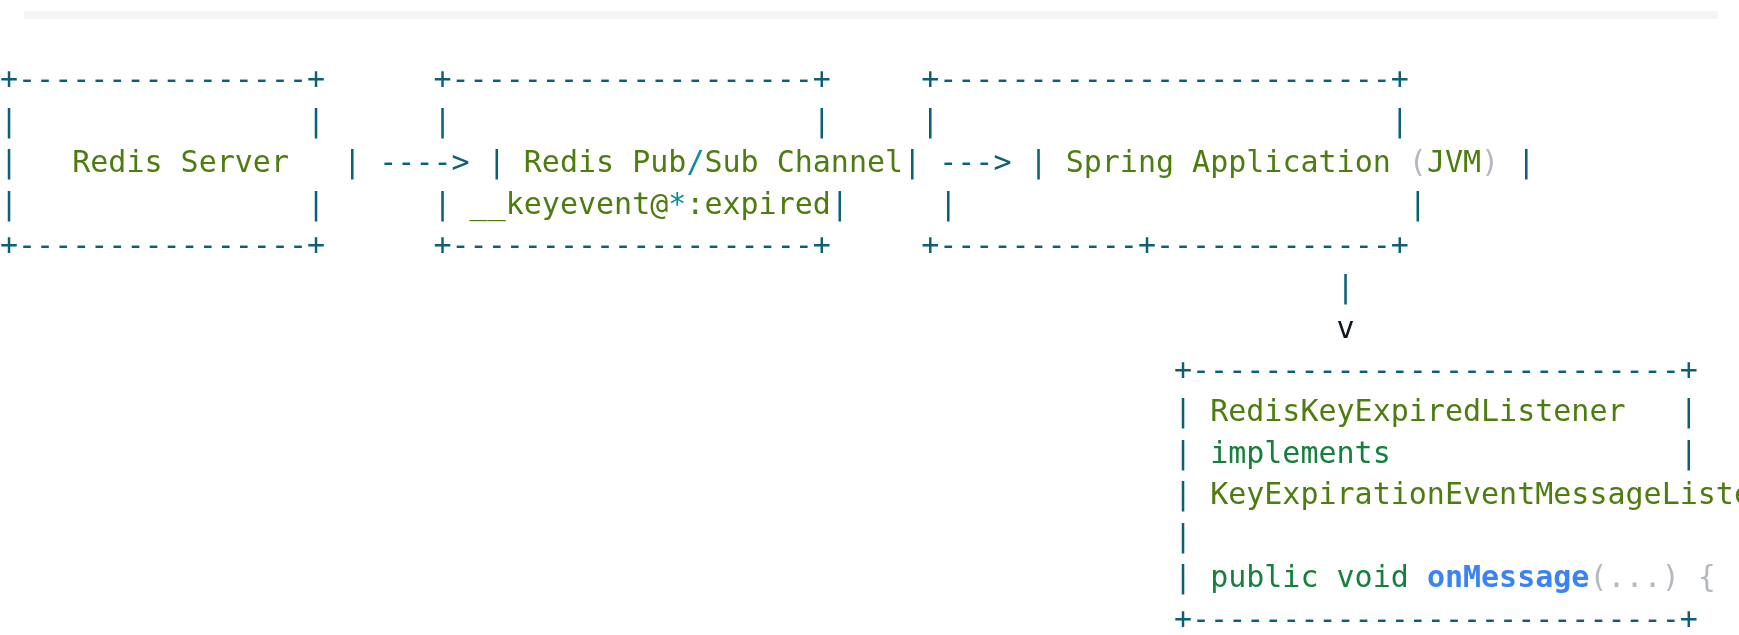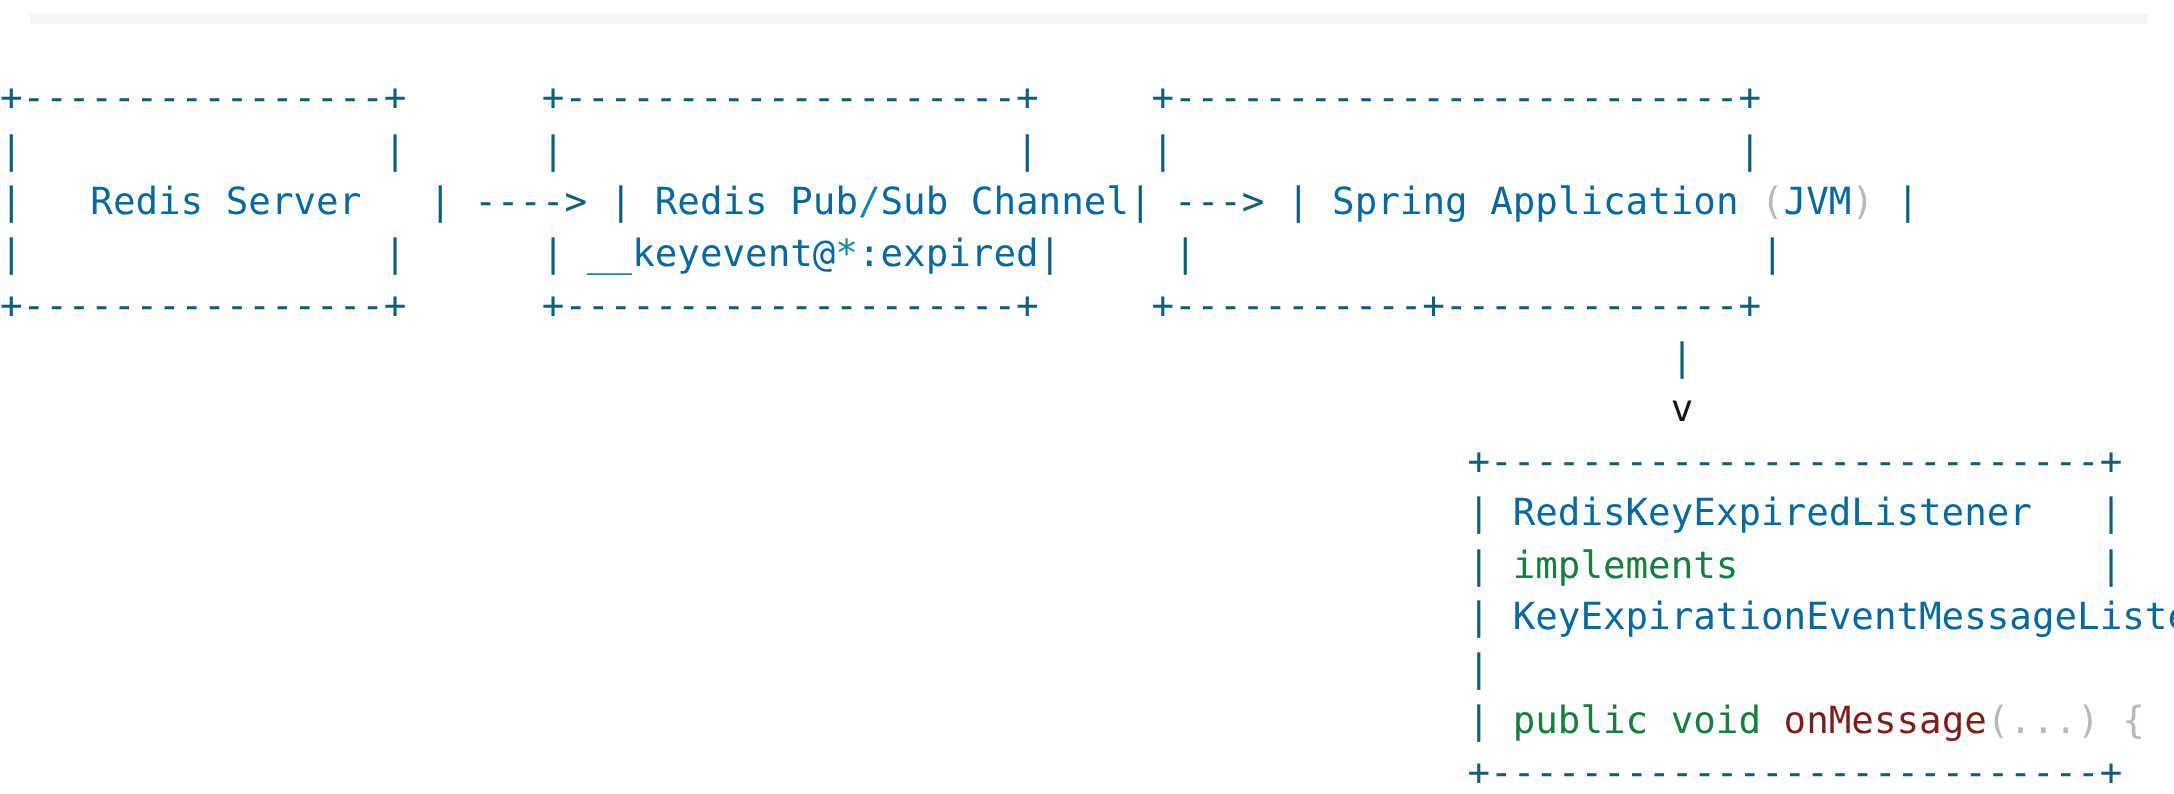--- a/index.html
+++ b/index.html
@@ -36,24 +36,24 @@
     white-space: pre;
     color: #10171d;
     -webkit-font-smoothing: antialiased;
   }
 
   .ln { display: block; height: 41.5px; }
 
   
   .box   { color: #0b6078; }   
   .arrowline { color: #0b6078; }
-  .txt   { color: #0369a1; }   
+  .txt   { color: #4d7c0f; }   
   .op    { color: #0b8ba5; }   
   .kw    { color: #15803d; }   
-  .fn    { color: #7f1d1d; }   
+  .fn    { color: #3b82f6; font-weight: bold; }   
   .punc  { color: #b3b9bf; }   
   .dark  { color: #10171d; }
 </style>
 </head>
 <body>
 
 <div id="top-rule"></div>
 
 <pre id="ascii-diagram"><span class="ln"><span class="box">+----------------+</span>      <span class="box">+--------------------+</span>     <span class="box">+-------------------------+</span></span><span class="ln"><span class="box">|</span>                <span class="box">|</span>      <span class="box">|</span>                    <span class="box">|</span>     <span class="box">|</span>                         <span class="box">|</span></span><span class="ln"><span class="box">|</span>   <span class="txt">Redis Server</span>   <span class="box">|</span> <span class="arrowline">----&gt;</span> <span class="box">|</span> <span class="txt">Redis</span> <span class="txt">Pub</span><span class="op">/</span><span class="txt">Sub Channel</span><span class="box">|</span> <span class="arrowline">---&gt;</span> <span class="box">|</span> <span class="txt">Spring Application</span> <span class="punc">(</span><span class="txt">JVM</span><span class="punc">)</span> <span class="box">|</span></span><span class="ln"><span class="box">|</span>                <span class="box">|</span>      <span class="box">|</span> <span class="txt">__keyevent@</span><span class="op">*</span><span class="txt">:expired</span><span class="box">|</span>     <span class="box">|</span>                         <span class="box">|</span></span><span class="ln"><span class="box">+----------------+</span>      <span class="box">+--------------------+</span>     <span class="box">+-----------+-------------+</span></span><span class="ln">                                                                          <span class="box">|</span></span><span class="ln">                                                                          <span class="dark">v</span></span><span class="ln">                                                                 <span class="box">+---------------------------+</span></span><span class="ln">                                                                 <span class="box">|</span> <span class="txt">RedisKeyExpiredListener</span>   <span class="box">|</span></span><span class="ln">                                                                 <span class="box">|</span> <span class="kw">implements</span>                <span class="box">|</span></span><span class="ln">                                                                 <span class="box">|</span> <span class="txt">KeyExpirationEventMessageListener</span> </span><span class="ln">                                                                 <span class="box">|</span>                                 </span><span class="ln">                                                                 <span class="box">|</span> <span class="kw">public void</span> <span class="fn">onMessage</span><span class="punc">(...)</span> <span class="punc">{ ... }</span> </span><span class="ln">                                                                 <span class="box">+---------------------------+</span></span></pre>
 

